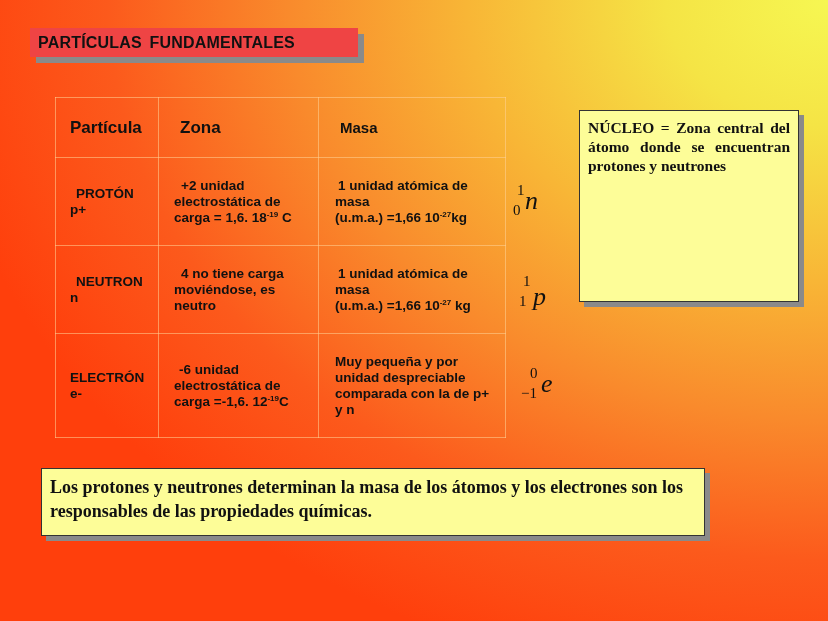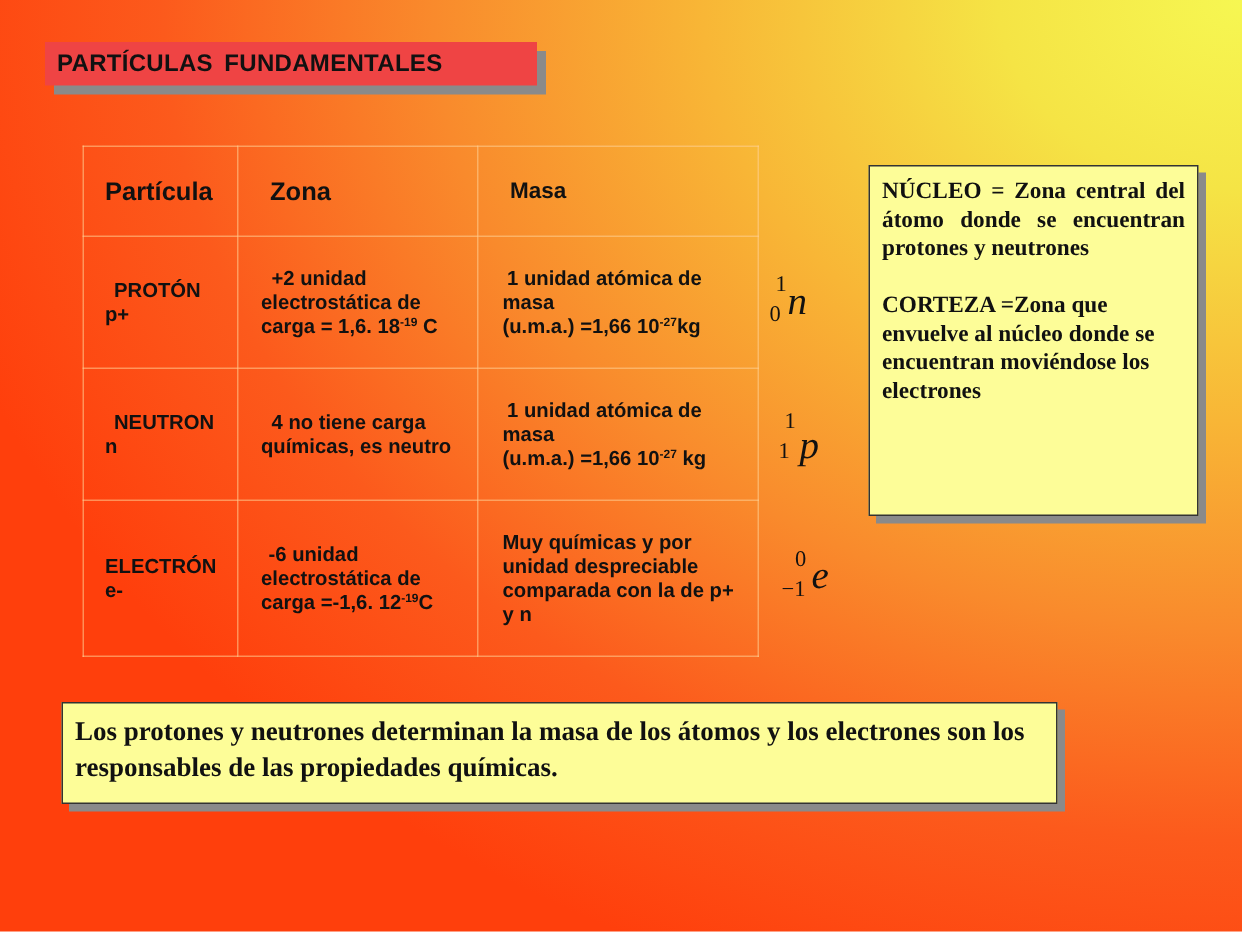--- a/index.html
+++ b/index.html
@@ -29,21 +29,21 @@
     .ptable .hdr td { height: 59px; font-size: 17px; }
     .c1 { width: 102px; } .c2 { width: 159px; } .c3 { width: 186px; }
     .r1 td { height: 87px; } .r2 td { height: 87px; } .r3 td { height: 103px; }
     sup { font-size: 8px; vertical-align: 5px; line-height: 0; }
     .sym {
       position: absolute; font-family: "Liberation Serif", serif; color: #111;
     }
     .sym .main { font-size: 26px; font-style: italic; position: absolute; }
     .sym .num { font-size: 15px; position: absolute; }
     .info-box {
-      position: absolute; left: 579px; top: 110px; width: 220px; height: 234px;
+      position: absolute; left: 579px; top: 110px; width: 220px; height: 192px;
       background: #fdfd98; border: 1px solid #333;
       box-shadow: 5px 5px 0 #8a8a8a;
       font-family: "Liberation Serif", serif; font-weight: bold; font-size: 15.5px;
       line-height: 19px; color: #111; box-sizing: border-box; padding: 7px 8px;
     }
     .info-box p { margin: 0 0 19px 0; }
     .note-box {
       position: absolute; left: 41px; top: 468px; width: 664px; height: 68px;
       background: #fdfd98; border: 1px solid #333; box-sizing: border-box;
       box-shadow: 5px 5px 0 #8a8a8a;
@@ -96,21 +96,21 @@
   <tr class="r2">
     <td>
       <div class="cell">
         <div style="padding-left:6px">NEUTRON</div>
         <div>n</div>
       </div>
     </td>
     <td>
       <div class="cell" style="padding-left:15px">
         <div style="padding-left:7px">4 no tiene carga</div>
-        <div>químicas, es neutro</div>
+        <div>moviéndose, es neutro</div>
       </div>
     </td>
     <td>
       <div class="cell" style="padding-left:16px">
         <div style="padding-left:3px">1 unidad atómica de</div>
         <div>masa</div>
         <div><span> (u.m.a.) =1,66 10</span><sup>-27</sup><span> kg</span></div>
       </div>
     </td>
   </tr>
@@ -123,21 +123,21 @@
     </td>
     <td>
       <div class="cell" style="padding-left:15px">
         <div style="padding-left:5px">-6 unidad</div>
         <div>electrostática de</div>
         <div><span>carga =-1,6. 12</span><sup>-19</sup><span>C</span></div>
       </div>
     </td>
     <td>
       <div class="cell" style="padding-left:16px">
-        <div>Muy químicas y por</div>
+        <div>Muy pequeña y por</div>
         <div>unidad  despreciable</div>
         <div>comparada con la de p+</div>
         <div>y n</div>
       </div>
     </td>
   </tr>
 </tbody>
   </table>
 
 <div class="sym" style="left:512px;top:180px;width:40px;height:40px;">
@@ -151,18 +151,17 @@
   <span class="main" style="left:15px;top:11px">p</span>
 </div>
 <div class="sym" style="left:520px;top:364px;width:40px;height:40px;">
   <span class="num" style="left:10px;top:1px">0</span>
   <span class="num" style="left:1px;top:21px">−1</span>
   <span class="main" style="left:21px;top:5px">e</span>
 </div>
 
 <div class="info-box">
   <p style="text-align:justify">NÚCLEO  = Zona central del átomo donde se encuentran protones y neutrones</p>
-  <p>CORTEZA  =Zona que envuelve al núcleo donde se encuentran moviéndose los electrones</p>
 </div>
 
 <div class="note-box">
   <span>Los protones y neutrones determinan la masa de los átomos y los electrones son los responsables de las propiedades químicas.</span>
 </div>
 
 </body></html>

